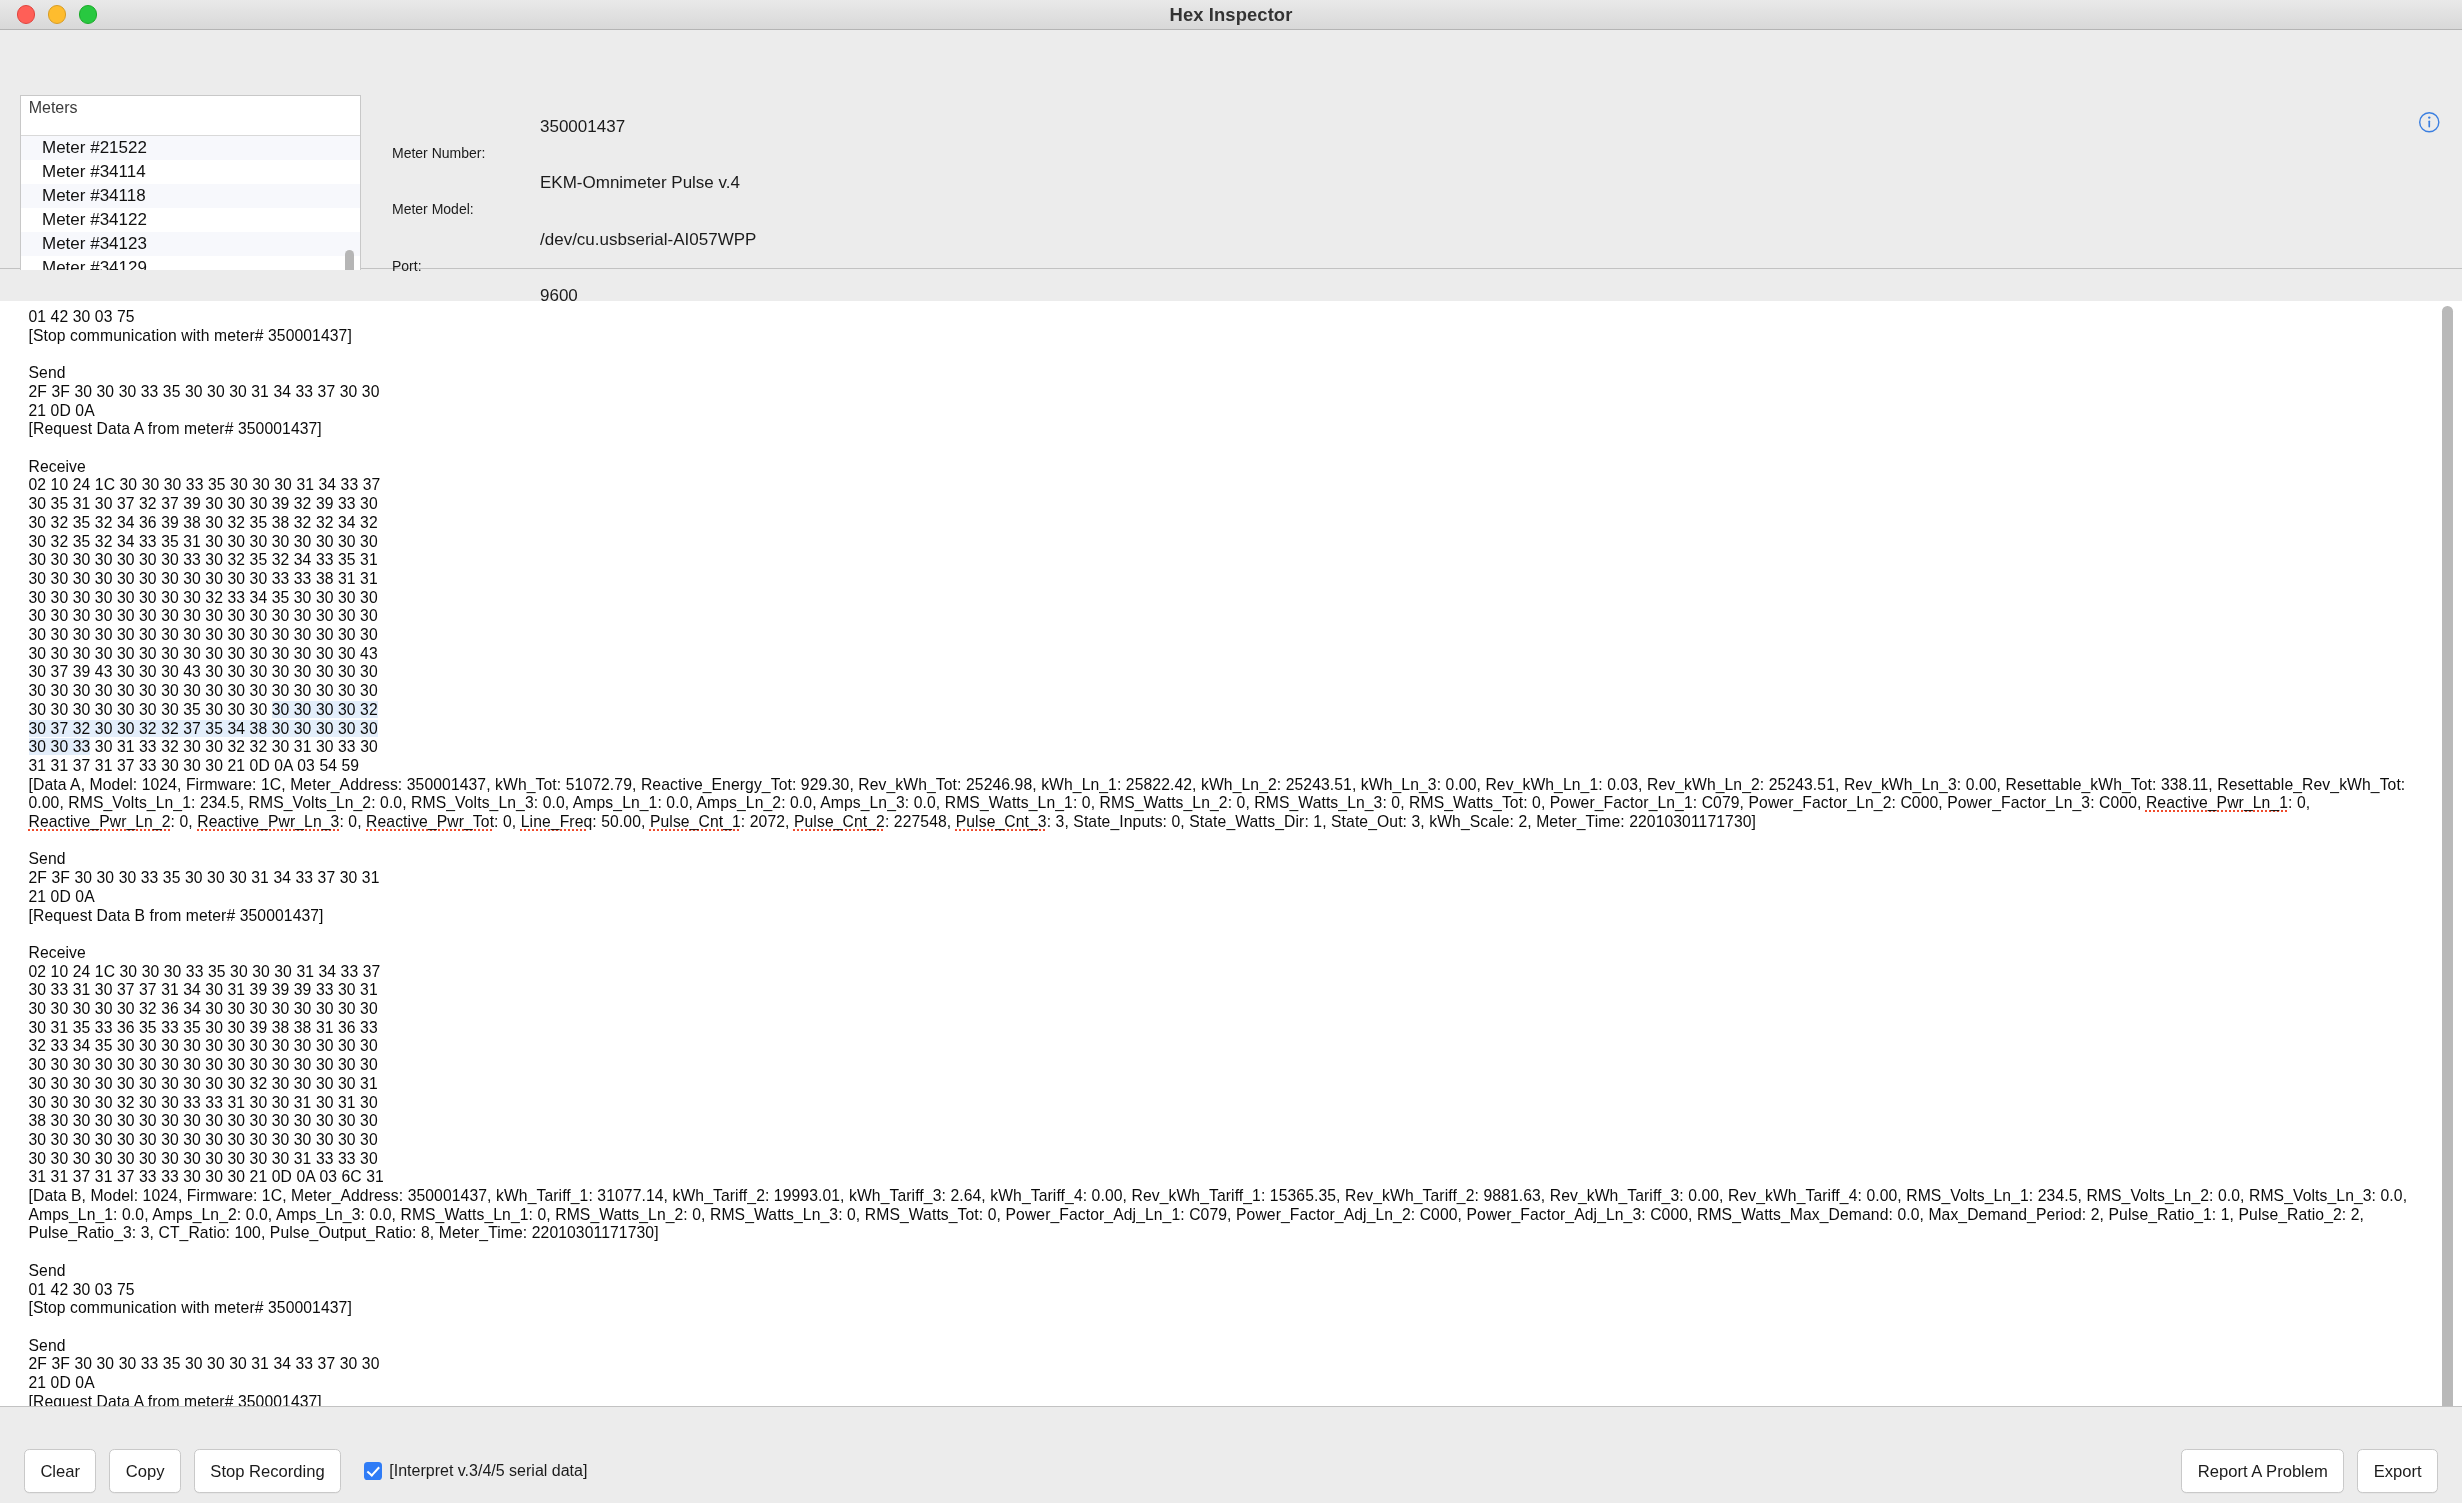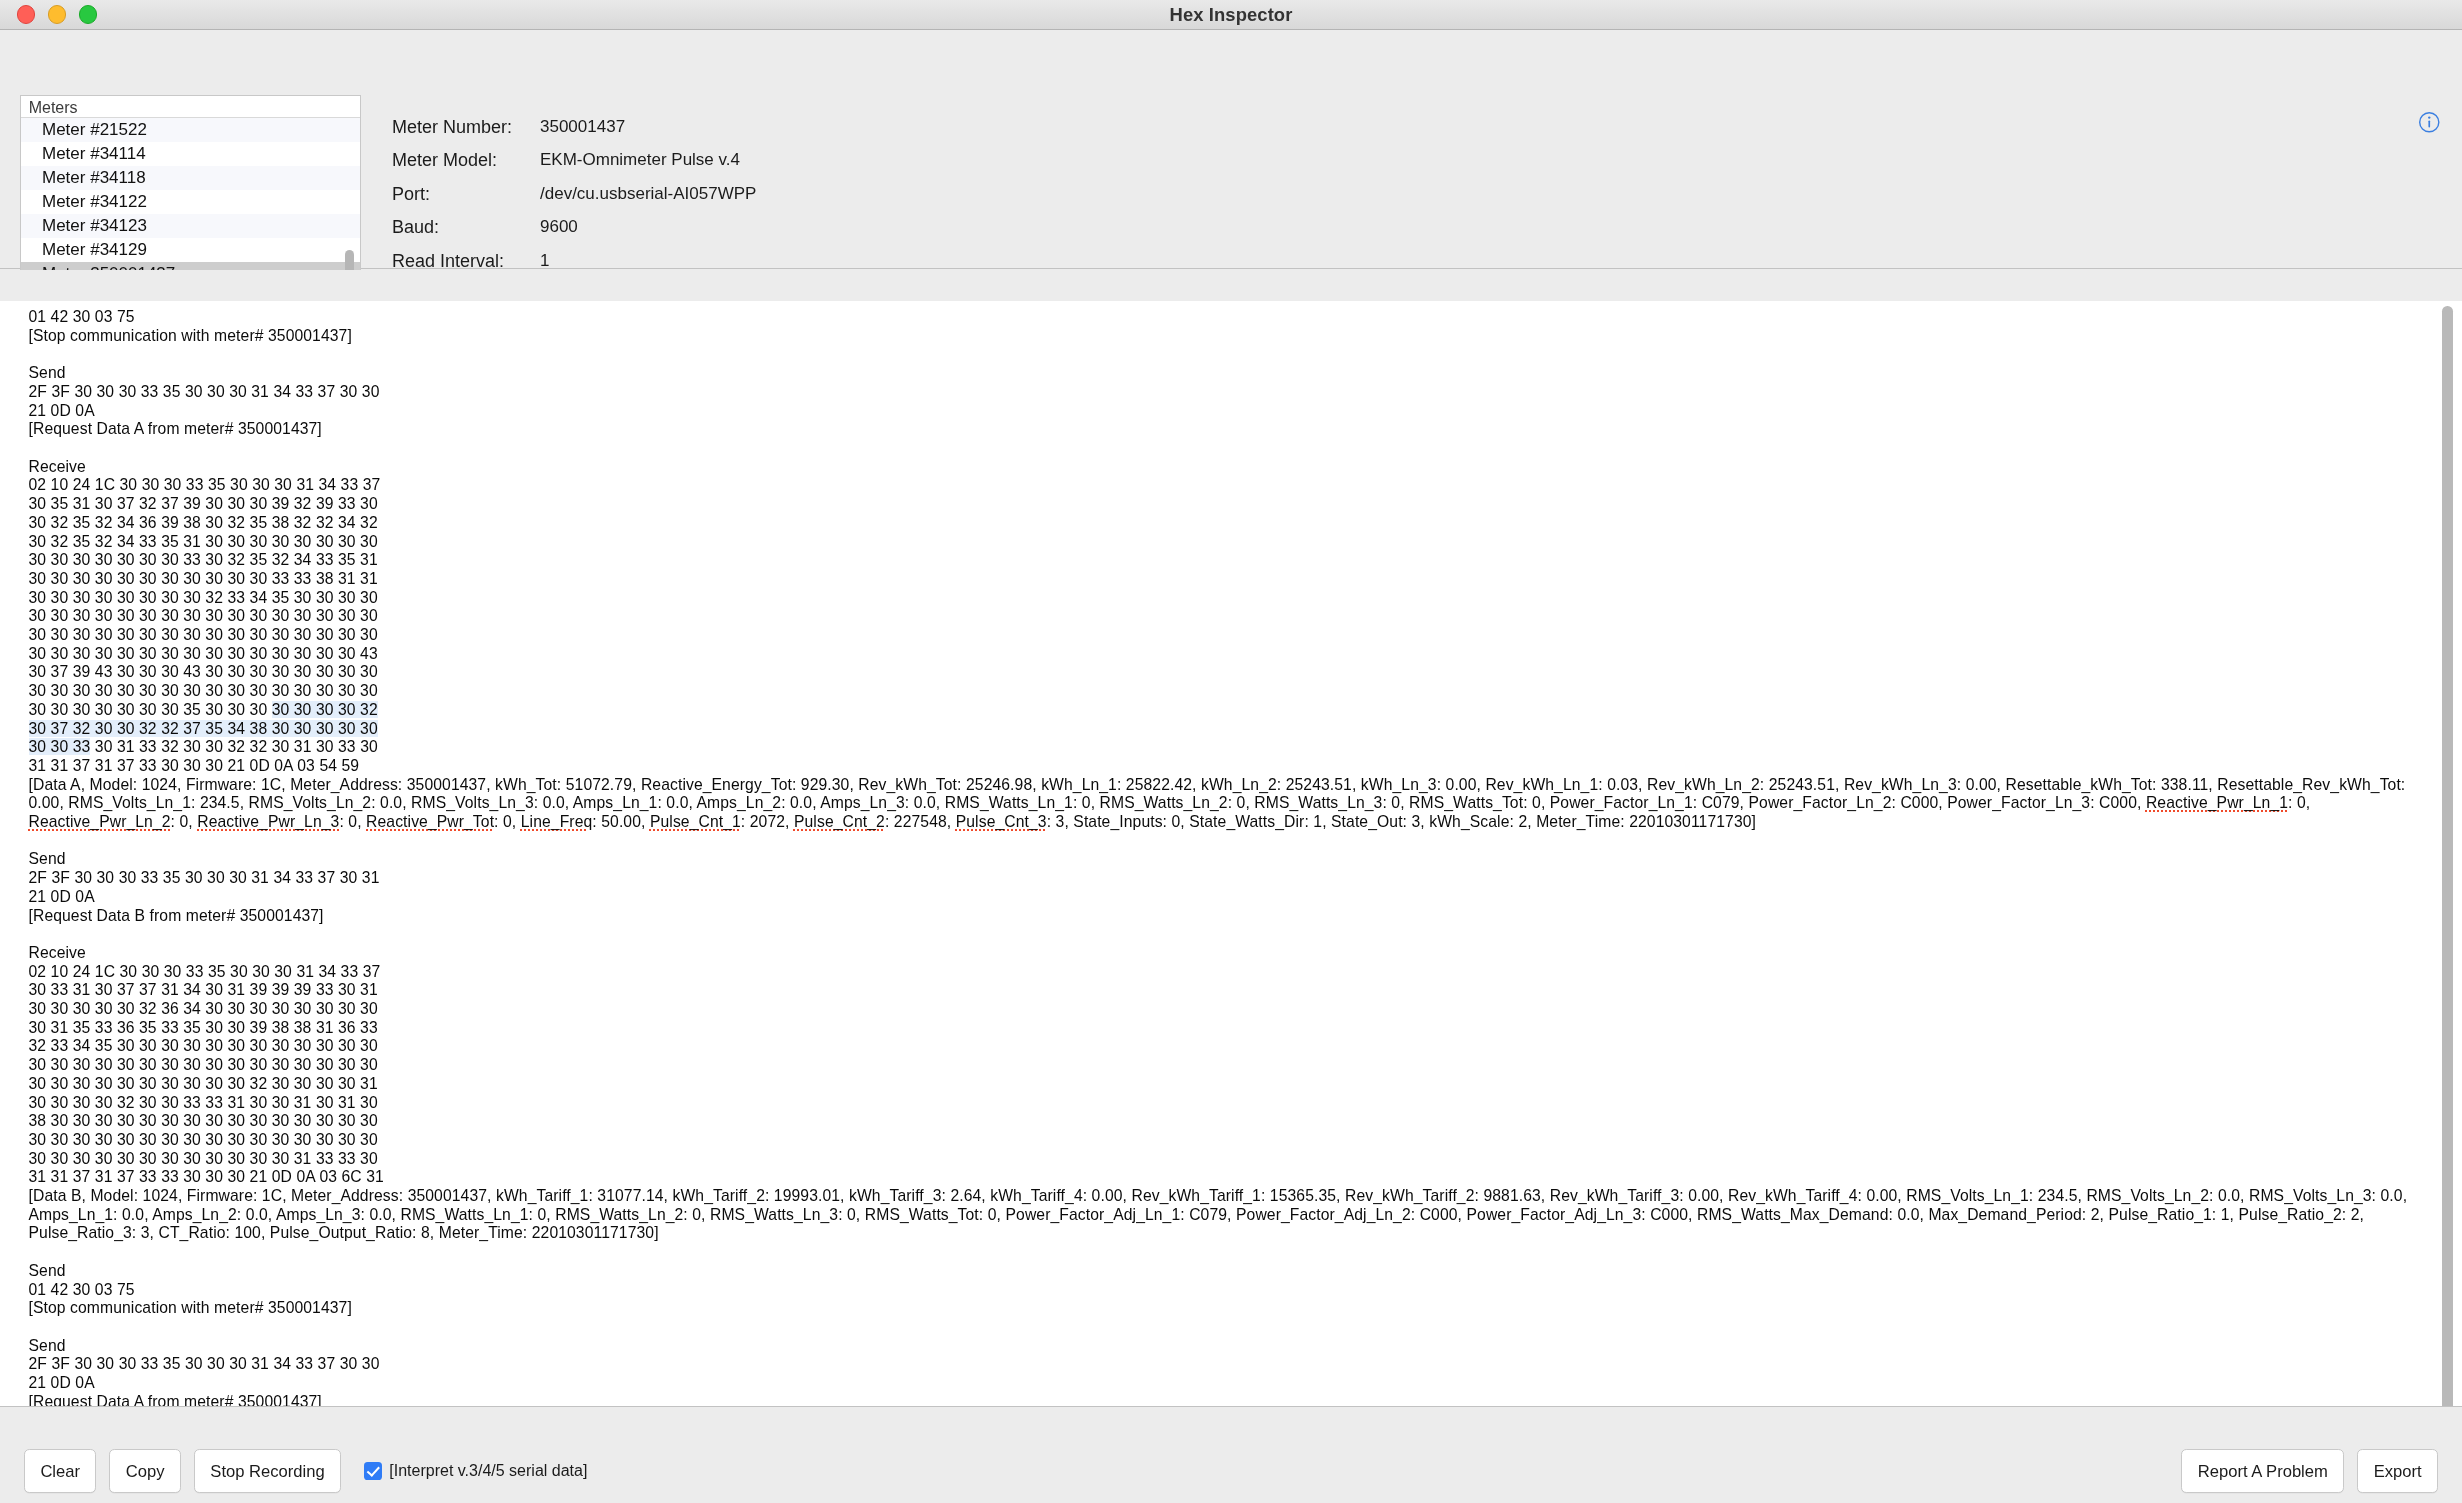--- a/index.html
+++ b/index.html
@@ -46,21 +46,21 @@
   .meter-list-wrap {
     margin: 33px 0 0 20px;
     width: 341px; height: 175px;
     background: #ffffff;
     border: 0.6px solid #c8c8c8;
     border-bottom: none;
     position: relative;
     overflow: hidden;
   }
   .list-header {
-    height: 22px; line-height: 24px;
+    height: 40px; line-height: 24px;
     padding-left: 7.7px;
     font-size: 16px; color: #3b3b3b;
     background: #ffffff;
     border-bottom: 0.6px solid #d9d9d9;
   }
   .list-body { position: relative; }
   .meter-row {
     height: 24px; line-height: 24px;
     padding-left: 21px;
     font-size: 17px; color: #111111;
@@ -74,21 +74,21 @@
     border-radius: 4.7px; background: #b6b6b6;
   }
 
   .detail-panel {
     margin: 55px 0 0 31px;
     display: grid;
     grid-template-columns: 148px auto;
     row-gap: 12.4px;
     align-content: start;
   }
-  .detail-label { font-size: 18px; color: #1b1b1b; }
+  .detail-label { font-size: 14px; color: #1b1b1b; margin-top: 28px; }
   .detail-value { font-size: 17px; color: #1b1b1b; }
 
   .info-icon {
     position: absolute; right: 21.3px; top: 49px;
     width: 22.5px; height: 22.5px;
   }
 
   
   .log-area {
     flex: 1 1 auto;

